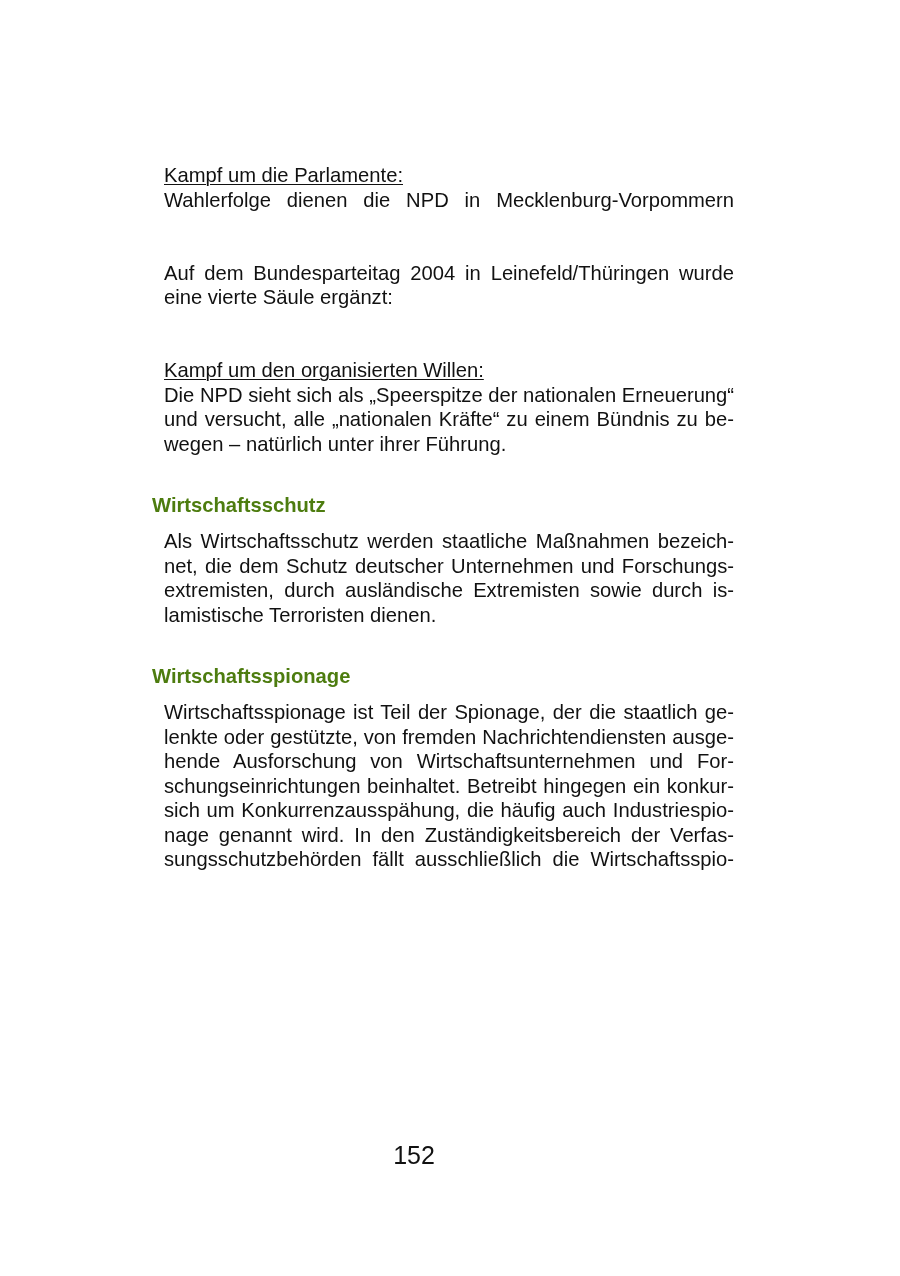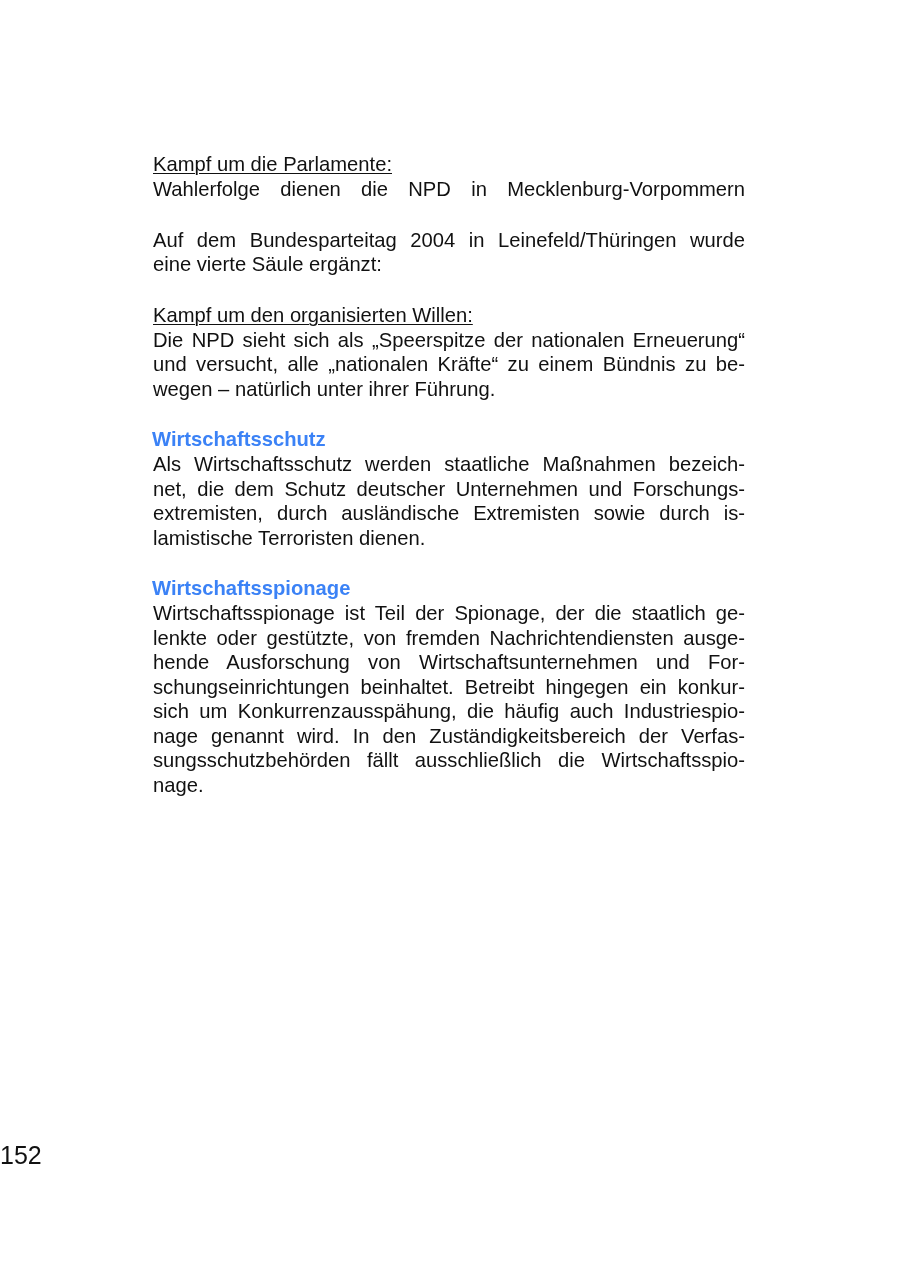--- a/index.html
+++ b/index.html
@@ -18,49 +18,50 @@
     .page {
       position: absolute;
       left: 152px;
       top: 151px;
       width: 594px;
     }
     .para {
       font-size: 20.2px;
       line-height: 24.5px;
       text-align: justify;
-      margin: 1px;
+      margin: 12px;
     }
     .line {
       display: block;
       text-align: justify;
       text-align-last: justify;
       white-space: nowrap;
     }
     .line.last {
       text-align-last: left;
     }
     .underline {
       text-decoration: underline;
       text-underline-offset: 2px;
       text-decoration-thickness: 1px;
     }
     .heading {
-      color: #3b82f6;
+      color: #4d7c0f;
       font-weight: bold;
       font-size: 20.2px;
       line-height: 24.5px;
       margin: 0;
     }
     .gap { height: 24.5px; }
     .page-number {
       position: absolute;
       left: 0;
       width: 828px;
       top: 1140px;
+      text-align: center;
       font-size: 25px;
       line-height: 30px;
       color: #111111;
     }
   </style>
 </head>
 <body>
 
 <div class="page">
 
@@ -99,18 +100,17 @@
 
   <h2 class="heading">Wirtschaftsspionage</h2>
   <p class="para">
     <span class="line">Wirtschaftsspionage ist Teil der Spionage, der die staatlich ge-</span>
     <span class="line">lenkte oder gestützte, von fremden Nachrichtendiensten ausge-</span>
     <span class="line">hende Ausforschung von Wirtschaftsunternehmen und For-</span>
     <span class="line">schungseinrichtungen beinhaltet. Betreibt hingegen ein konkur-</span>
     <span class="line">sich um Konkurrenzausspähung, die häufig auch Industriespio-</span>
     <span class="line">nage genannt wird. In den Zuständigkeitsbereich der Verfas-</span>
     <span class="line">sungsschutzbehörden fällt ausschließlich die Wirtschaftsspio-</span>
-    <span class="line last">nage.</span>
   </p>
 
 </div>
 
 <div class="page-number">152</div>
 
 </body></html>

